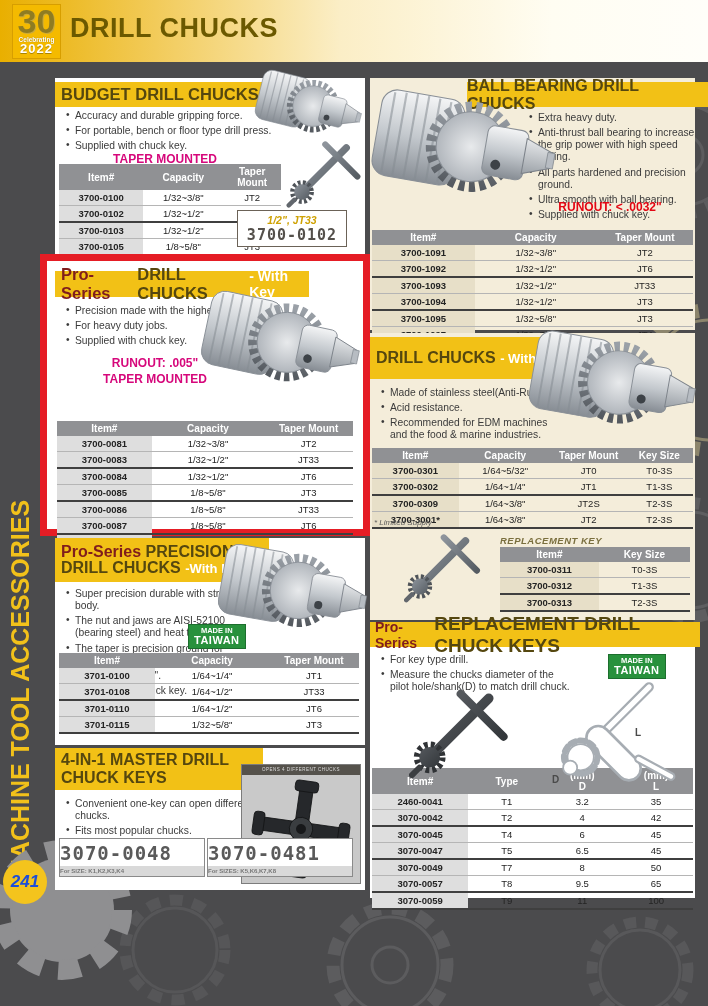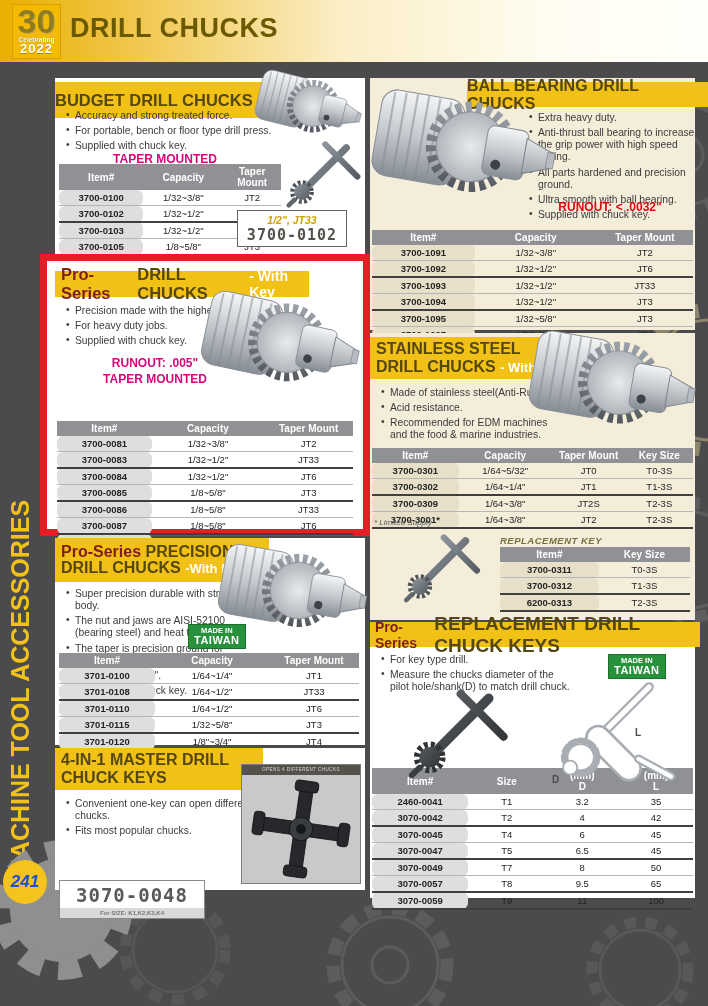--- a/index.html
+++ b/index.html
@@ -43,31 +43,31 @@
   .mag{color:#d6077b;font-weight:bold;font-size:12px;text-align:center;position:absolute;line-height:1.35;}
   .redtxt{color:#e30613;font-weight:bold;font-size:12px;text-align:center;position:absolute;}
   .foot{position:absolute;font-size:8px;font-style:italic;color:#5c5c5c;}
   .repl-label{position:absolute;font-size:9.5px;font-weight:bold;font-style:italic;color:#7a6f3e;letter-spacing:.5px;}
 
   
   table.t{position:absolute;border-collapse:collapse;}
   table.t th{background:#909194;color:#fff;font-weight:bold;font-size:10px;padding:2px 2px;
              white-space:pre-line;line-height:1.1;text-align:center;}
   table.t td{text-align:center;font-size:9.5px;color:#242424;padding:2px 2px;border-bottom:1px solid #b5b5b5;}
-  table.t td:first-child{background:#dedede;font-weight:bold;border-radius:6px;}
+  table.t td:first-child{background:#dedede;font-weight:bold;}
   .cream table.t td:first-child{background:#e7dfc8;}
   table.t tbody tr:nth-child(even) td{border-bottom:2px solid #3f3f3f;}
   table.t tbody tr:last-child td{border-bottom:2px solid #3f3f3f;}
 
   
   .callout{position:absolute;background:#fff;border:1.5px solid #6b6257;text-align:center;padding:3px 2px 2px;}
   .callout .spec{display:block;font-size:10.5px;font-weight:bold;font-style:italic;color:#cfa204;}
   .callout .item{display:block;font-family:"DejaVu Sans Mono",monospace;font-weight:bold;font-size:15px;
                  color:#54504b;letter-spacing:1px;line-height:1.2;}
-  .kbox{position:absolute;background:#fff;border:1.5px solid #8a8a8a;text-align:center;margin-top:42px;}
+  .kbox{position:absolute;background:#fff;border:1.5px solid #8a8a8a;}
   .kbox .num{display:block;font-family:"DejaVu Sans Mono",monospace;font-weight:bold;font-size:19px;
              color:#5a5a5a;letter-spacing:1px;padding:3px 0 2px;}
   .kbox .sz{display:block;background:#d9d9d9;color:#777;font-size:6px;padding:2px 0;font-weight:bold;}
 
   .badge{position:absolute;background:#28913c;border:1px solid #1c6e2d;color:#fff;text-align:center;
          padding:2px 5px;line-height:1;z-index:3;}
   .badge .b1{display:block;font-size:7.5px;font-weight:bold;}
   .badge .b2{display:block;font-size:11px;font-weight:bold;letter-spacing:.5px;}
 
   .photo{position:absolute;background:#c9c9c9;border:1px solid #7c7c7c;overflow:hidden;}
@@ -204,30 +204,30 @@
   </div>
 
   <div class="side-text">MACHINE TOOL ACCESSORIES</div>
   <svg class="gear-bl" width="190" height="170">
     <circle cx="80" cy="90" r="52" fill="#8f8f91"></circle>
     <circle cx="80" cy="90" r="60" fill="none" stroke="#8f8f91" stroke-width="20" stroke-dasharray="22 16"></circle>
   </svg>
   <div class="page-badge">241</div>
 
   <div class="panel" style="left:55px;top:78px;width:310px;height:180px">
-    <div class="bar" style="left:0;top:4px;width:232px;height:36px;">
+    <div class="bar" style="left:0;top:4px;width:232px;height:25px;padding-left:6px">
       <span class="t-dark" style="font-size:16.5px">BUDGET DRILL CHUCKS</span>
     </div>
     <div class="imgwrap" style="left:198px;top:-4px;width:108px;height:86px;transform:rotate(14deg)">
       <svg width="108" height="62" viewBox="0 0 260 150">
           <use href="#sym-chuck"></use>
         </svg>
     </div>
     <ul class="b" style="left:8px;top:32px;width:210px">
-        <li>Accuracy and strong treated force.</li>
+        <li>Accuracy and durable gripping force.</li>
         <li>For portable, bench or floor type drill press.</li>
         <li>Supplied with chuck key.</li>
       </ul>
     <div class="mag" style="left:30px;top:73px;width:160px">TAPER MOUNTED</div>
     <div class="imgwrap" style="left:210px;top:62px;width:115px;height:72px">
       <svg class="soft-key" width="115" height="72" viewBox="0 0 170 130">
           <use href="#sym-key"></use>
         </svg>
     </div>
     <table class="t" style="left:4px;top:86px;width:222px">
@@ -417,21 +417,20 @@
             <td>3/16~3/4"</td>
             <td>JT3</td>
           </tr>
         </tbody>
       </table>
   </div>
 
   <div class="panel cream" style="left:370px;top:333px;width:325px;height:287px">
     <div class="bar" style="left:0;top:4px;width:214px;height:42px;padding-left:6px">
       <div>
-        <div class="t-dark" style="font-size:16px;line-height:1.15">STAINLESS STEEL</div>
         <div style="line-height:1.05">
           <span class="t-dark" style="font-size:16px">DRILL CHUCKS</span>
           <span class="t-white" style="font-size:13px">- With Key</span>
         </div>
       </div>
     </div>
     <div class="imgwrap" style="left:158px;top:0px;width:168px;height:120px;transform:rotate(10deg)">
       <svg width="168" height="97" viewBox="0 0 260 150">
           <use href="#sym-chuck"></use>
         </svg>
@@ -504,21 +503,21 @@
         <tbody>
           <tr>
             <td>3700-0311</td>
             <td>T0-3S</td>
           </tr>
           <tr>
             <td>3700-0312</td>
             <td>T1-3S</td>
           </tr>
           <tr>
-            <td>6200-0313</td>
+            <td>3700-0313</td>
             <td>T2-3S</td>
           </tr>
         </tbody>
       </table>
   </div>
 
   <div class="panel" style="left:55px;top:538px;width:310px;height:207px">
     <div class="bar" style="left:0;top:0;width:208px;height:44px;padding-left:6px">
       <div>
         <div style="line-height:1.1">
@@ -574,25 +573,20 @@
           <tr>
             <td>3701-0110</td>
             <td>1/64~1/2"</td>
             <td>JT6</td>
           </tr>
           <tr>
             <td>3701-0115</td>
             <td>1/32~5/8"</td>
             <td>JT3</td>
           </tr>
-          <tr>
-            <td>3701-0120</td>
-            <td>1/8"~3/4"</td>
-            <td>JT4</td>
-          </tr>
         </tbody>
       </table>
   </div>
 
   <div class="panel" style="left:55px;top:748px;width:310px;height:142px">
     <div class="bar" style="left:0;top:0;width:202px;height:42px;padding-left:6px">
       <div>
         <div class="t-dark" style="font-size:16px;line-height:1.15">4-IN-1 MASTER DRILL</div>
         <div class="t-dark" style="font-size:16px;line-height:1.05">CHUCK KEYS</div>
       </div>
@@ -603,20 +597,24 @@
       </ul>
     <div class="photo" style="left:186px;top:16px;width:118px;height:118px">
       <span class="cap">OPENS 4 DIFFERENT CHUCKS</span>
       <svg width="100" height="100" viewBox="0 0 120 120" style="margin:4px auto 0;transform:rotate(8deg)">
           <use href="#sym-cross"></use>
         </svg>
     </div>
     <div class="kbox" style="left:4px;top:90px;width:144px">
       <span class="num">3070-0048</span>
       <span class="sz">For SIZE: K1,K2,K3,K4</span>
+    </div>
+    <div class="kbox" style="left:152px;top:90px;width:144px">
+      <span class="num">3070-0481</span>
+      <span class="sz">For SIZES: K5,K6,K7,K8</span>
     </div>
   </div>
 
   <div class="panel" style="left:370px;top:622px;width:325px;height:276px">
     <div class="bar" style="left:0;top:0;width:325px;height:25px;padding-left:5px;gap:4px">
       <span class="t-red" style="font-size:14px">Pro-Series</span>
       <span class="t-dark" style="font-size:19px">REPLACEMENT DRILL CHUCK KEYS</span>
     </div>
     <ul class="b" style="left:8px;top:32px;width:185px">
         <li>For key type drill.</li>
@@ -641,21 +639,21 @@
     <table class="t" style="left:2px;top:146px;width:321px">
         <colgroup>
           <col style="width: 30%;">
           <col style="width: 24%;">
           <col style="width: 23%;">
           <col style="width: 23%;">
         </colgroup>
         <thead>
           <tr>
             <th>Item#</th>
-            <th>Size</th>
+            <th>Type</th>
             <th>(mm)
 D</th>
             <th>(mm)
 L</th>
           </tr>
         </thead>
         <tbody>
           <tr>
             <td>2460-0041</td>
             <td>T1</td>

